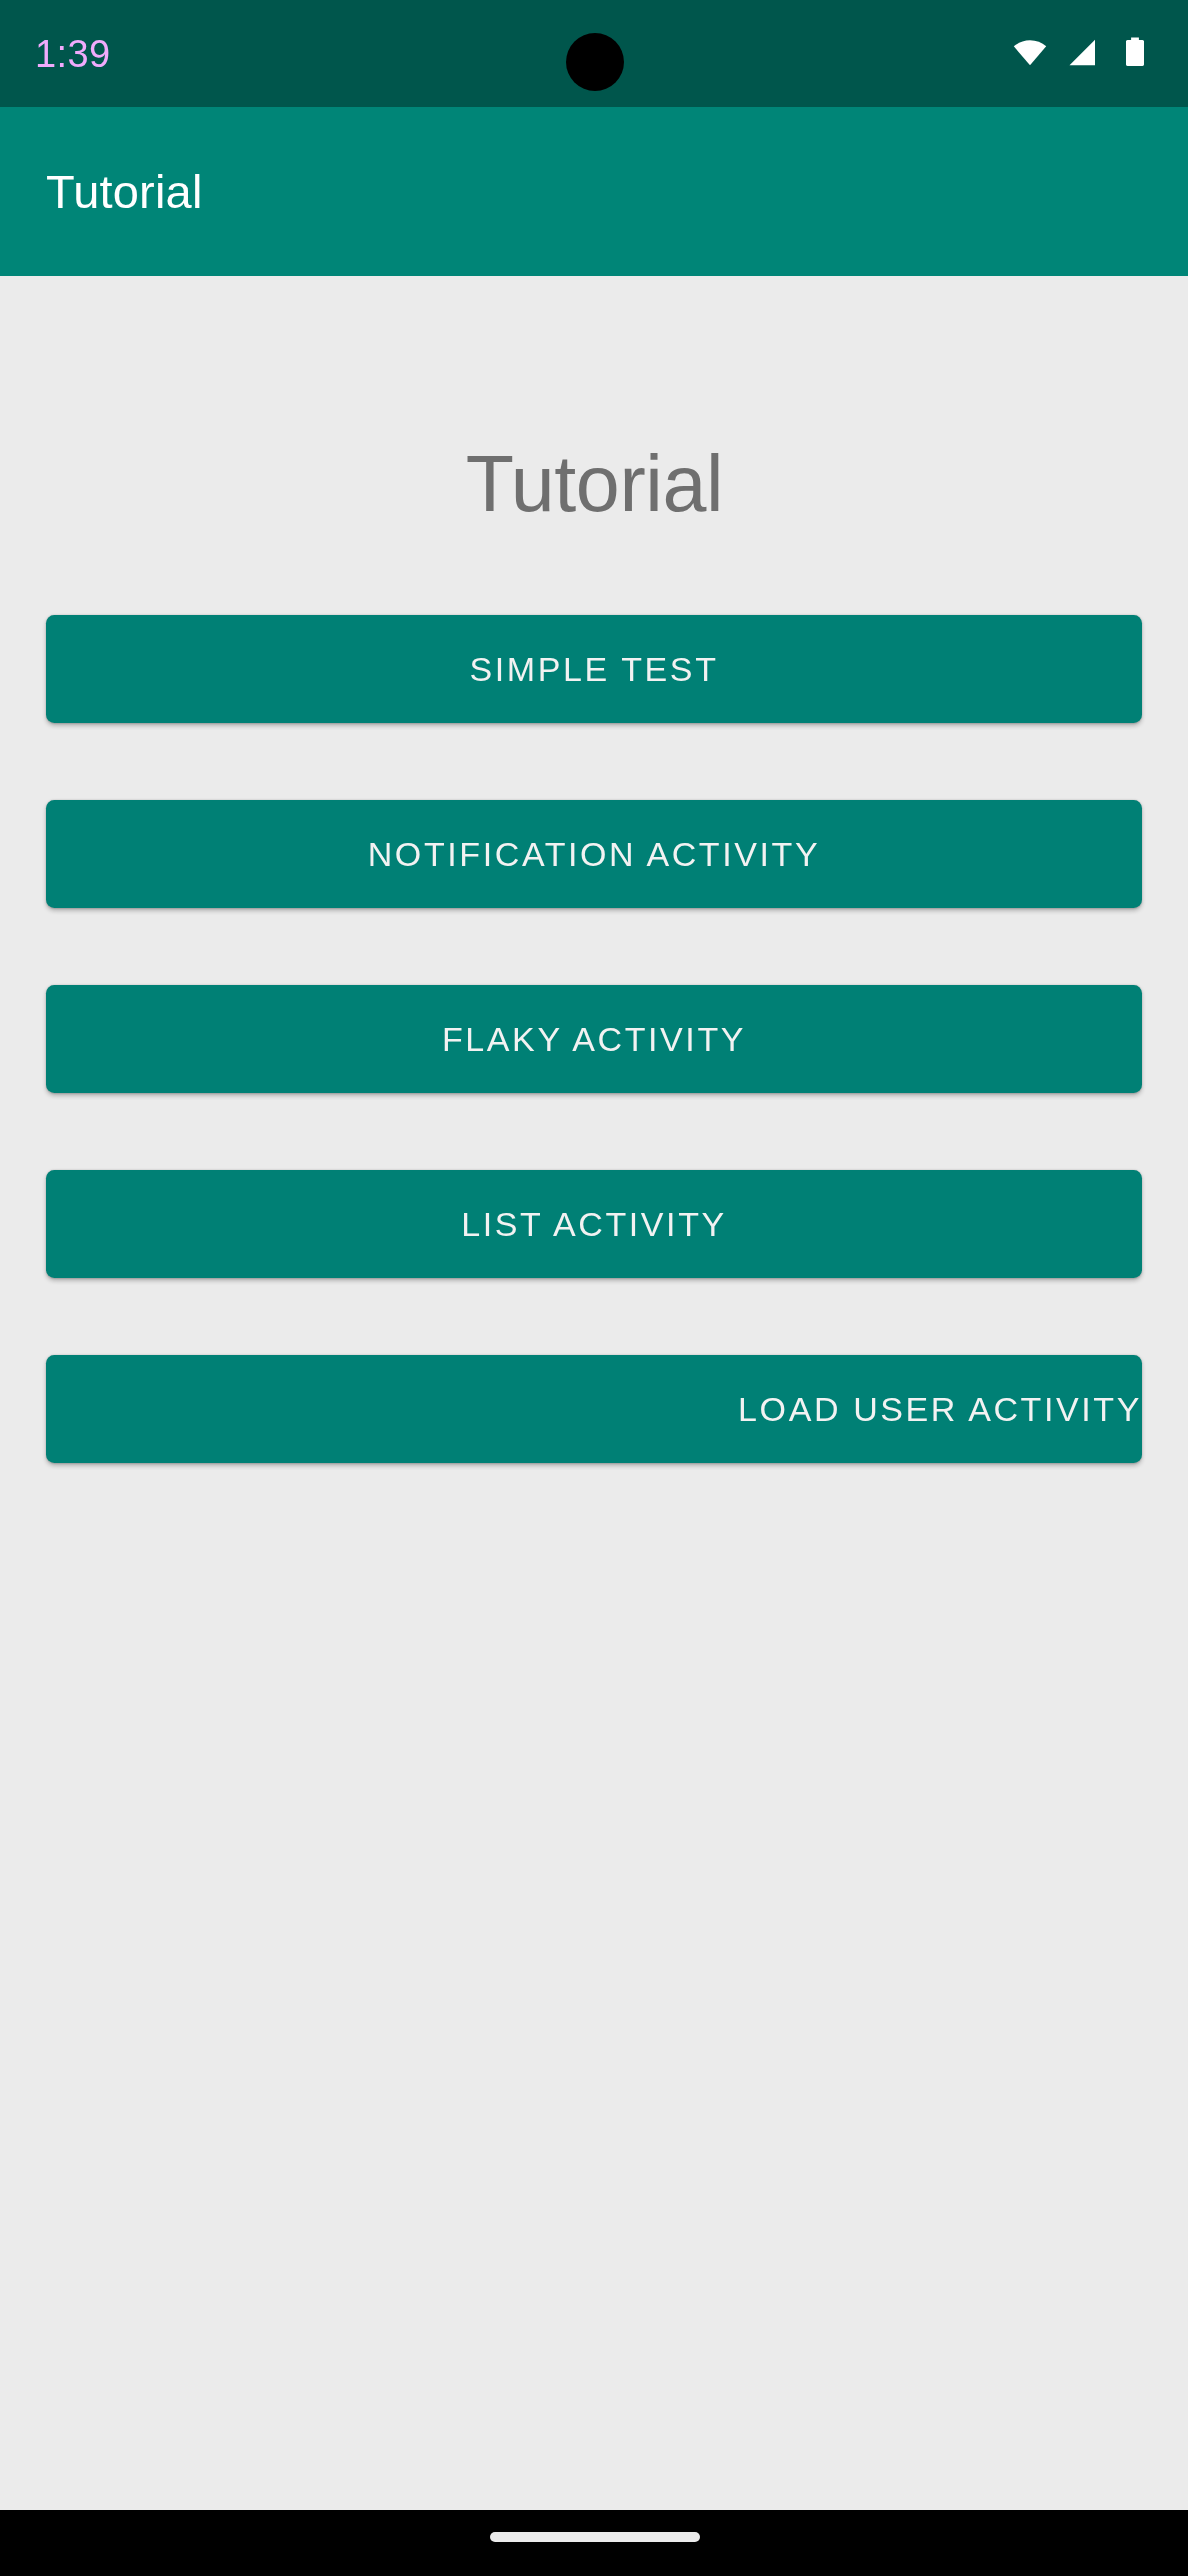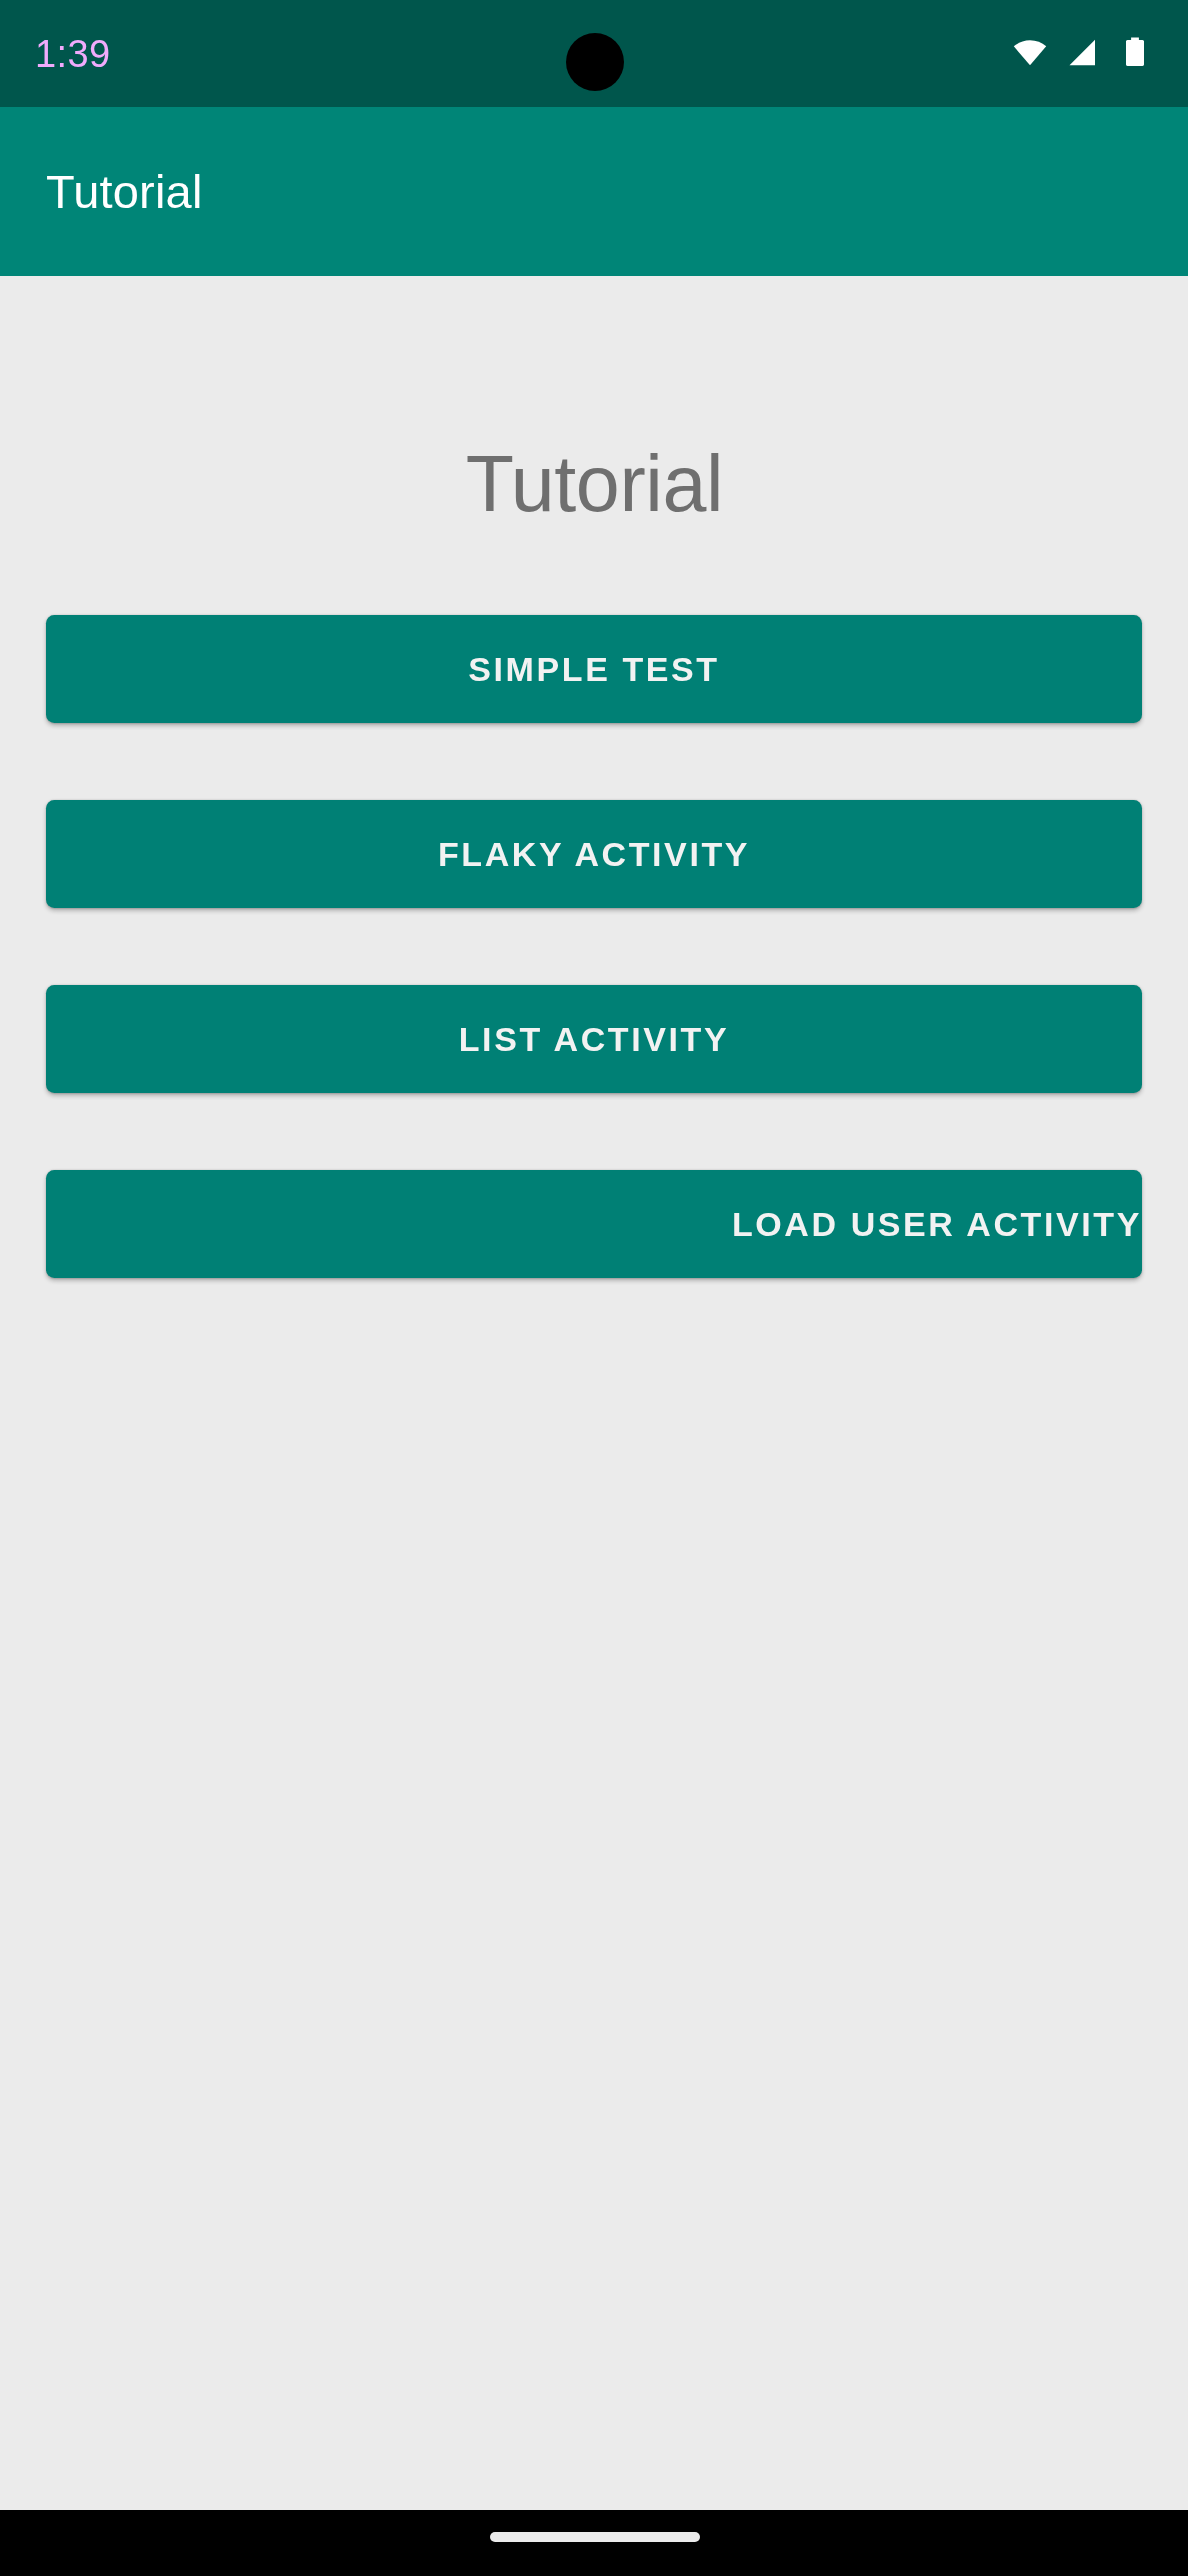--- a/index.html
+++ b/index.html
@@ -93,21 +93,21 @@
   .tut-button {
     display:block;
     width:1096px;
     height:108px;
     background:#008075;
     border:none;
     border-radius:8.3px;
     color:#F2F2F2;
     font-family:"Liberation Sans", sans-serif;
     font-size:34px;
-    font-weight:700;
+    font-weight:400;
     letter-spacing:2.6px;
     text-align:center;
     line-height:108px;
     margin-bottom:77px;
     box-shadow:0 2.5px 4.1px rgba(0,0,0,0.22), 0 0.8px 1.7px rgba(0,0,0,0.16);
     cursor:pointer;
     white-space:nowrap;
     overflow:hidden;
   }
   .tut-button:last-child { margin-bottom:9px;text-align:right; }
@@ -160,20 +160,21 @@
 
   <div class="app-bar">
     <span class="app-bar-title">Tutorial</span>
   </div>
 
   <div class="content">
     <div class="page-heading">Tutorial</div>
 
     <div class="button-stack">
       <button class="tut-button">SIMPLE TEST</button>
+      <button class="tut-button">NOTIFICATION ACTIVITY</button>
       <button class="tut-button">FLAKY ACTIVITY</button>
       <button class="tut-button">LIST ACTIVITY</button>
       <button class="tut-button">LOAD USER ACTIVITY</button>
     </div>
   </div>
 
   <div class="nav-bar">
     <div class="gesture-pill"></div>
   </div>
 

